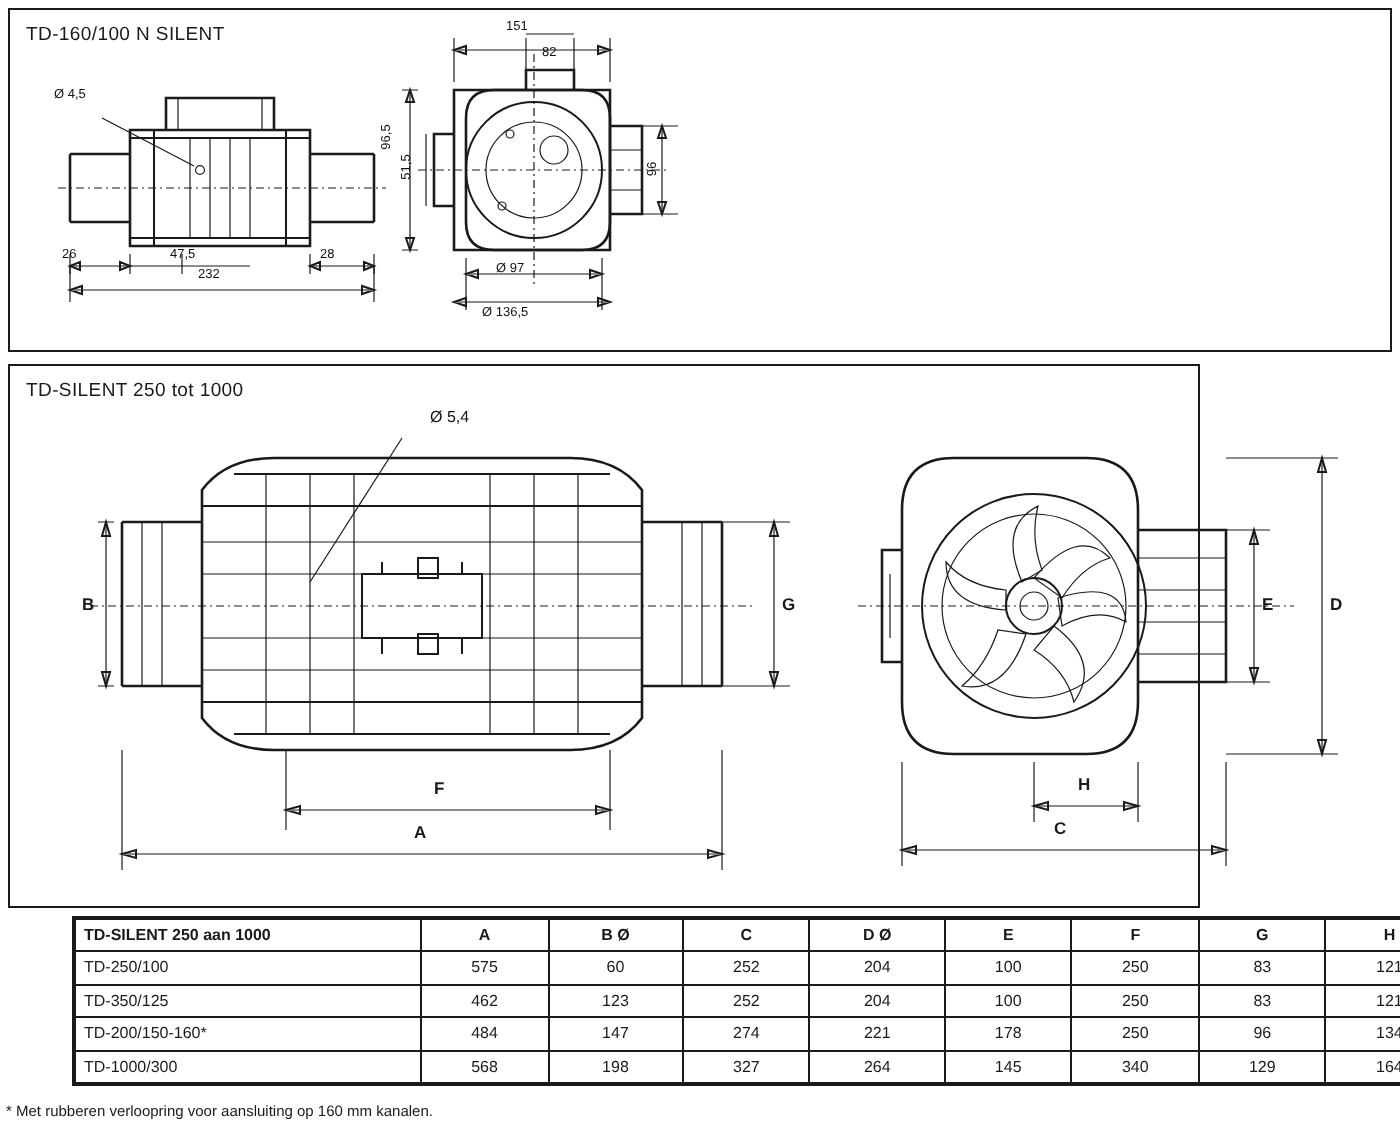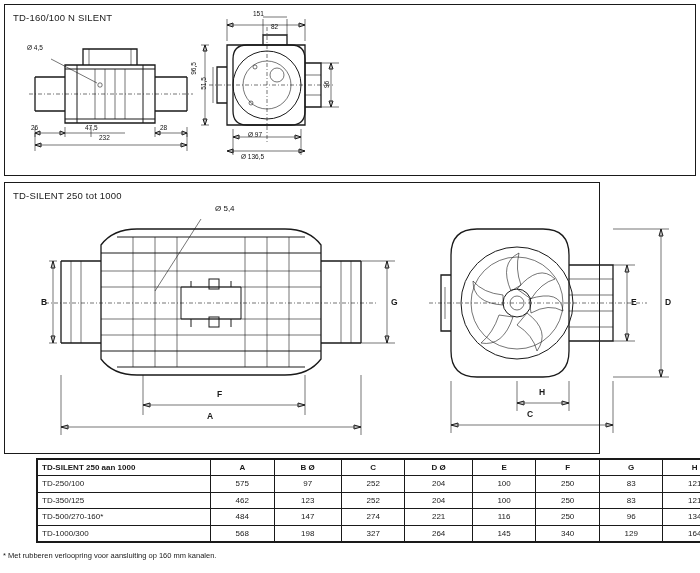--- a/index.html
+++ b/index.html
@@ -215,46 +215,46 @@
         <td>E</td>
         <td>F</td>
         <td>G</td>
         <td>H</td>
       </tr>
     </thead>
     <tbody>
       <tr>
         <td class="first">TD-250/100</td>
         <td>575</td>
-        <td>97</td>
+        <td>60</td>
         <td>252</td>
         <td>204</td>
         <td>100</td>
         <td>250</td>
         <td>83</td>
         <td>121</td>
       </tr>
       <tr>
         <td class="first">TD-350/125</td>
         <td>462</td>
         <td>123</td>
         <td>252</td>
         <td>204</td>
         <td>100</td>
         <td>250</td>
         <td>83</td>
         <td>121</td>
       </tr>
       <tr>
-        <td class="first">TD-500/270-160*</td>
+        <td class="first">TD-200/150-160*</td>
         <td>484</td>
         <td>147</td>
         <td>274</td>
         <td>221</td>
-        <td>116</td>
+        <td>178</td>
         <td>250</td>
         <td>96</td>
         <td>134</td>
       </tr>
       <tr>
         <td class="first">TD-1000/300</td>
         <td>568</td>
         <td>198</td>
         <td>327</td>
         <td>264</td>

